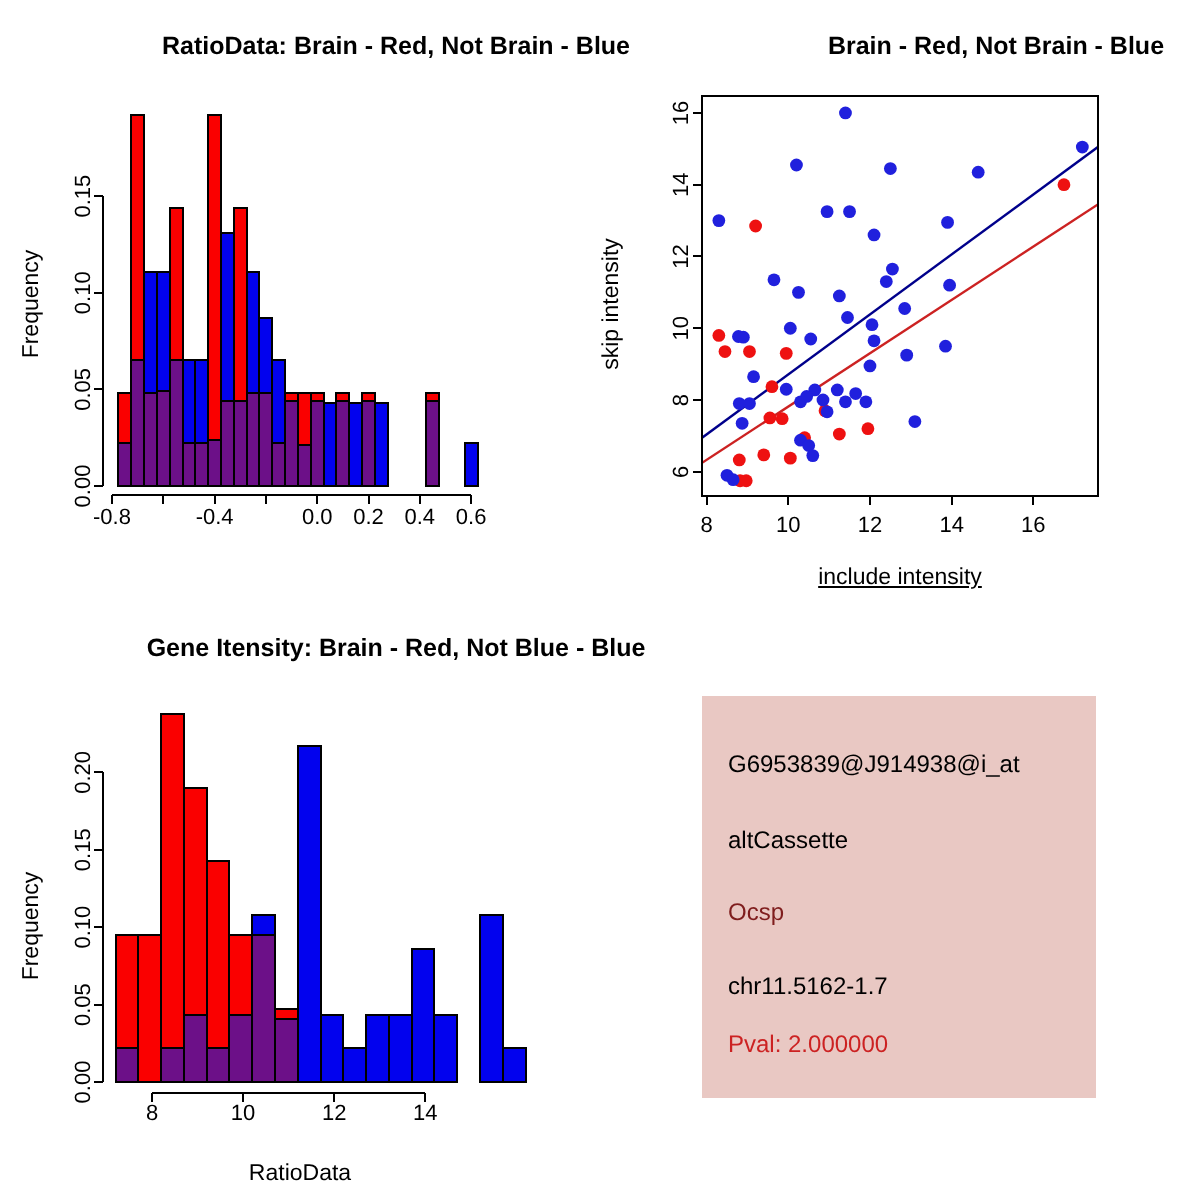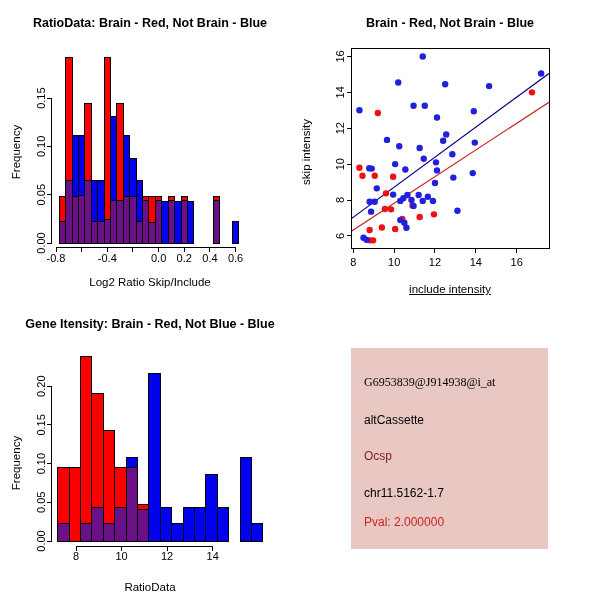--- a/index.html
+++ b/index.html
@@ -1,19 +1,19 @@
 <!DOCTYPE html>
 <html><head>
 <meta charset="utf-8">
 <style>
   html,body{margin:0;padding:0;background:#ffffff;}
   #canvas{position:relative;width:600px;height:600px;background:#ffffff;overflow:hidden;
           font-family:"Liberation Sans",sans-serif;}
   #plot-svg{position:absolute;left:0;top:0;}
-  .ptitle{position:absolute;width:300px;text-align:center;font-weight:bold;font-size:12.5px;color:#000;}
+  .ptitle{position:absolute;width:300px;text-align:center;font-weight:bold;font-size:12.5px;color:#000;margin-left:48px;}
   .axlab{position:absolute;width:300px;text-align:center;font-size:11.5px;color:#000;}
   .ylab{position:absolute;font-size:11.5px;color:#000;transform:translate(-50%,-50%) rotate(-90deg);white-space:nowrap;}
   #info-box{position:absolute;left:351px;top:348px;width:197px;height:201px;}
   .info-line{position:absolute;left:13px;font-size:12px;white-space:nowrap;}
 </style>
 </head>
 <body>
 
 <div id="canvas">
 
@@ -246,29 +246,28 @@
           <line x1="51.5" y1="386.2" x2="47" y2="386.2" stroke="#000000" stroke-width="1"></line>
           <text x="0" y="0" fill="#000000" text-anchor="middle" font-family="&quot;Liberation Sans&quot;, sans-serif" font-size="11" transform="translate(45,386.2) rotate(-90)">0.20</text>
         </g>
       </g>
     </svg>
 
   <div class="ptitle" style="left:0;top:16px;">RatioData: Brain - Red, Not Brain - Blue</div>
   <div class="ptitle" style="left:300px;top:16px;">Brain - Red, Not Brain - Blue</div>
   <div class="ptitle" style="left:0;top:317px;">Gene Itensity: Brain - Red, Not Blue - Blue</div>
 
-  <div class="axlab" style="left:0;top:276px;">Log2 Ratio Skip/Include</div>
   <div class="axlab" style="left:300px;top:283px;text-decoration:underline;">include intensity</div>
   <div class="axlab" style="left:0;top:581px;">RatioData</div>
 
   <div class="ylab" style="left:16px;top:152px;">Frequency</div>
   <div class="ylab" style="left:306px;top:152px;">skip intensity</div>
   <div class="ylab" style="left:16px;top:463px;">Frequency</div>
 
   <div id="info-box" style="background: rgb(233, 200, 195);">
-    <div class="info-line" style="top: 27px; color: rgb(0, 0, 0); font-family: Liberation Serif, serif;">G6953839@J914938@i_at</div>
+    <div class="info-line" style="top: 27px; color: rgb(0, 0, 0);">G6953839@J914938@i_at</div>
     <div class="info-line" style="top: 65px; color: rgb(0, 0, 0);">altCassette</div>
     <div class="info-line" style="top: 101px; color: #7f1d1d;">Ocsp</div>
     <div class="info-line" style="top: 138px; color: rgb(0, 0, 0);">chr11.5162-1.7</div>
     <div class="info-line" style="top: 167px; color: rgb(204, 34, 34);">Pval: 2.000000</div>
   </div>
 
 </div>
 
 </body></html>

